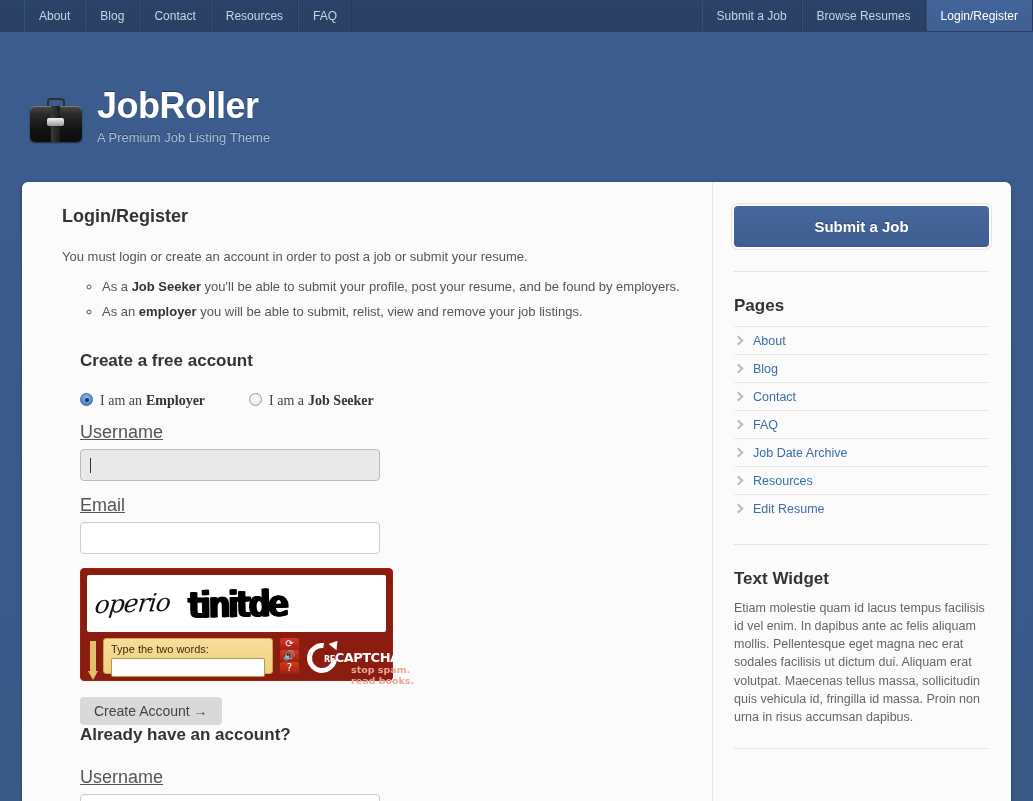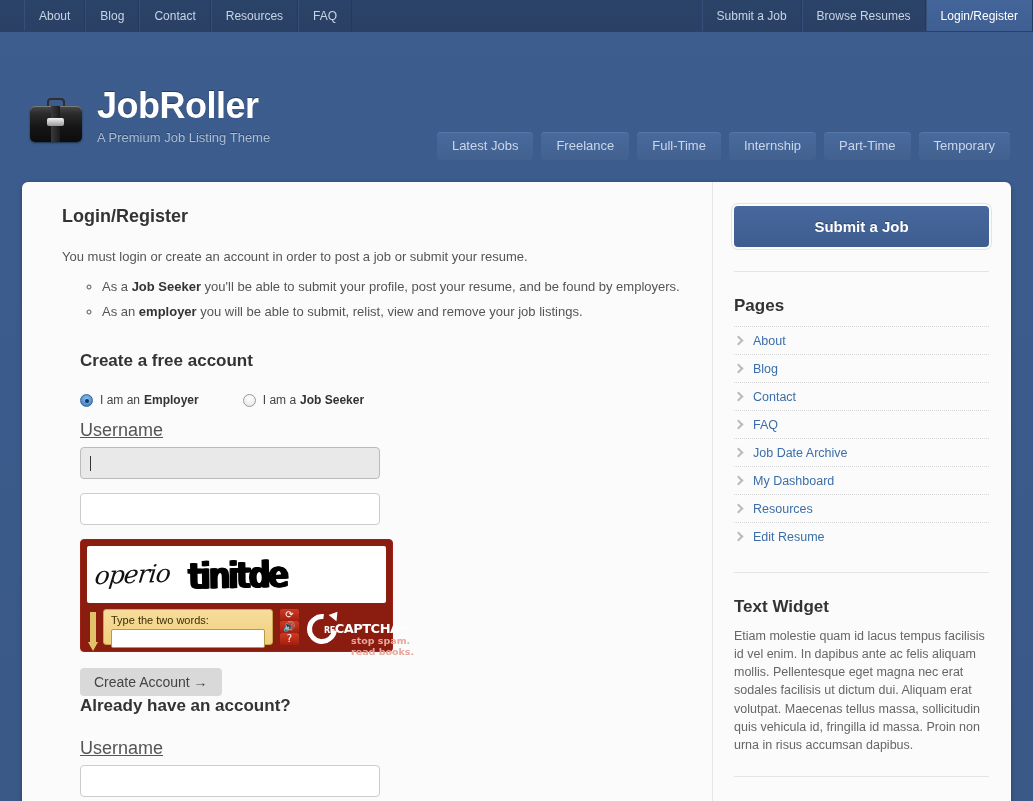--- a/index.html
+++ b/index.html
@@ -134,21 +134,21 @@
   ul.points li b { color: #333; }
 
   .cols { display: flex; margin-left: 40px; flex-direction: column; }
   .col-left { width: 340px; }
   .col-right { width: 300px; margin-left: 0px; }
   h2.sec {
     font-size: 17px; font-weight: bold; color: #333;
     margin: 0 0 22px 0;
   }
   .radios { display: flex; align-items: center; margin-bottom: 13px; }
-  .radio-opt { display: flex; align-items: flex-end; font-size: 12px; color: #444; }
+  .radio-opt { display: flex; align-items: flex-start; font-size: 14px; color: #444; font-family: Liberation Serif, serif; }
   .radio-opt:first-child { margin-right: 44px; }
   .radio {
     width: 13px; height: 13px; border-radius: 50%;
     border: 1px solid #9a9a9a;
     background: radial-gradient(circle at 50% 35%, #ffffff, #e3e3e3);
     margin-right: 7px;
     position: relative; flex: none;
   }
   .radio.checked {
     background: radial-gradient(circle at 50% 35%, #8fc0f0, #2f6fb5);
@@ -377,28 +377,20 @@
         <span class="bc-body"></span>
         <span class="bc-strap"></span>
         <span class="bc-buckle"></span>
       </span>
       <span class="brand-text">
         <span class="brand-title" style="display: block;">JobRoller</span>
         <span class="brand-tag" style="display: block;">A Premium Job Listing Theme</span>
       </span>
     </a>
 
-    <div class="jobtypes">
-      <a class="jobtype">Latest Jobs</a>
-      <a class="jobtype">Freelance</a>
-      <a class="jobtype">Full-Time</a>
-      <a class="jobtype">Internship</a>
-      <a class="jobtype">Part-Time</a>
-      <a class="jobtype">Temporary</a>
-    </div>
   </div>
 
   <div class="card">
     <div class="card-inner">
 
       <div class="content">
         <h1 class="page-title">Login/Register</h1>
         <p class="lead">You must login or create an account in order to post a job or submit your resume.</p>
 
         <ul class="points">
@@ -423,20 +415,21 @@
                   <b>Job Seeker</b>
               </label>
             </div>
 
             <label class="fld">Username</label>
             <div class="input focused">
                 <span></span>
                 <span class="caret"></span>
               </div>
 
+            <label class="fld">Email</label>
             <div class="input">
                 <span></span>
               </div>
 
             
             <div class="recaptcha">
               <div class="rc-image">
                 <span class="rc-w1">operio</span>
                 <span class="rc-w2">tinitde</span>
               </div>
@@ -504,24 +497,20 @@
           <li>
               <span class="chev"></span>
               <a>FAQ</a>
             </li>
           <li>
               <span class="chev"></span>
               <a>Job Date Archive</a>
             </li>
           <li>
               <span class="chev"></span>
-              <a>My Dashboard</a>
-            </li>
-          <li>
-              <span class="chev"></span>
               <a>Resources</a>
             </li>
           <li>
               <span class="chev"></span>
               <a>Edit Resume</a>
             </li>
         </ul>
 
         <div class="side-hr"></div>
 

